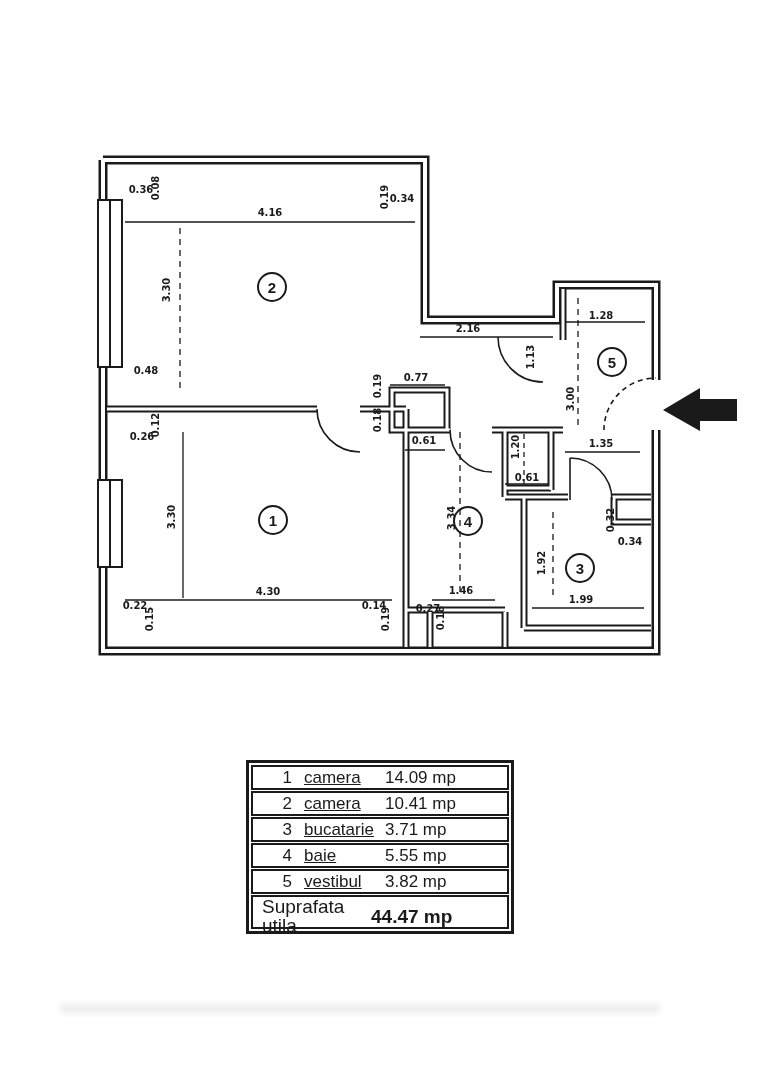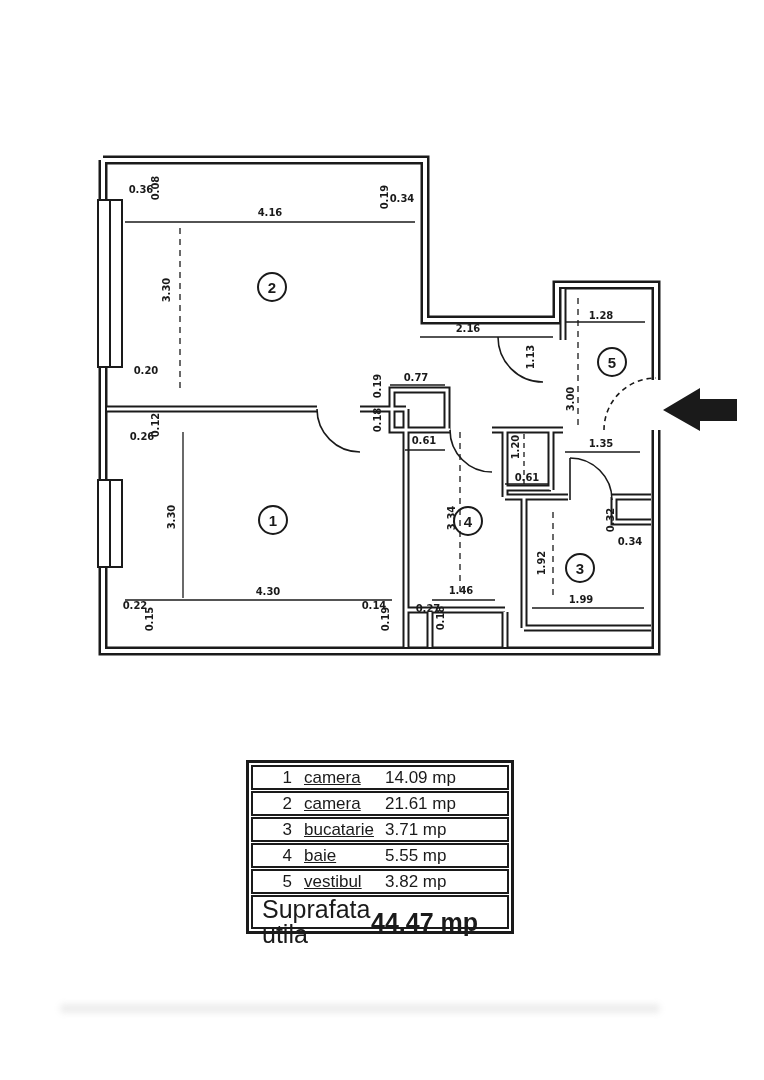--- a/index.html
+++ b/index.html
@@ -28,21 +28,21 @@
     border:2px solid #1a1a1a;margin:1px;height:21px;
     display:grid;grid-template-columns:46px 1fr 122px;align-items:center;
     font-size:17px;line-height:1;
   }
   .t-num{text-align:right;padding-right:7px;}
   .t-name{text-align:left;padding-left:5px;text-decoration:underline;}
   .t-area{}
   .t-total{
     border:2px solid #1a1a1a;margin:1px;height:30px;
     display:grid;grid-template-columns:1fr 136px;align-items:center;
-    font-size:25px;line-height:1;
+    font-size:19px;line-height:1;
   }
   .t-total .t-label{padding-left:9px;text-align:left;}
   .t-total .t-area{font-weight:700;}
   .smudge{
     position:absolute;left:60px;top:1004px;width:600px;height:9px;
     background:#9a9a9a;opacity:.18;filter:blur(3px);border-radius:4px;
   }
 </style>
 </head>
 <body>
@@ -113,21 +113,21 @@
     <polygon points="663,410 700,388 700,399 737,399 737,421 700,421 700,431" fill="#1a1a1a"></polygon>
   </svg>
 
   <div id="dims">
       <span class="dim" style="left: 270px; top: 213px;">4.16</span>
       <span class="dim rot" style="left: 167px; top: 290px;">3.30</span>
       <span class="dim" style="left: 141px; top: 190px;">0.36</span>
       <span class="dim rot" style="left: 156px; top: 188px;">0.08</span>
       <span class="dim rot" style="left: 385px; top: 197px;">0.19</span>
       <span class="dim" style="left: 402px; top: 199px;">0.34</span>
-      <span class="dim" style="left: 146px; top: 371px;">0.20</span>
+      <span class="dim" style="left: 146px; top: 371px;">0.48</span>
       <span class="dim" style="left: 468px; top: 329px;">2.16</span>
       <span class="dim" style="left: 601px; top: 316px;">1.28</span>
       <span class="dim" style="left: 416px; top: 378px;">0.77</span>
       <span class="dim rot" style="left: 378px; top: 386px;">0.19</span>
       <span class="dim rot" style="left: 378px; top: 420px;">0.18</span>
       <span class="dim" style="left: 424px; top: 441px;">0.61</span>
       <span class="dim rot" style="left: 531px; top: 357px;">1.13</span>
       <span class="dim rot" style="left: 571px; top: 399px;">3.00</span>
       <span class="dim" style="left: 601px; top: 444px; text-align: center;">1.35</span>
       <span class="dim" style="left: 142px; top: 437px;">0.26</span>
@@ -161,21 +161,21 @@
 <div class="area-table">
   <div id="table-rows">
       <div class="t-row">
         <span class="t-num">1</span>
         <span class="t-name">camera</span>
         <span class="t-area">14.09 mp</span>
       </div>
       <div class="t-row">
         <span class="t-num">2</span>
         <span class="t-name">camera</span>
-        <span class="t-area">21.61 mp</span>
+        <span class="t-area">10.41 mp</span>
       </div>
       <div class="t-row">
         <span class="t-num">3</span>
         <span class="t-name">bucatarie</span>
         <span class="t-area">3.71 mp</span>
       </div>
       <div class="t-row">
         <span class="t-num">4</span>
         <span class="t-name">baie</span>
         <span class="t-area">5.55 mp</span>

